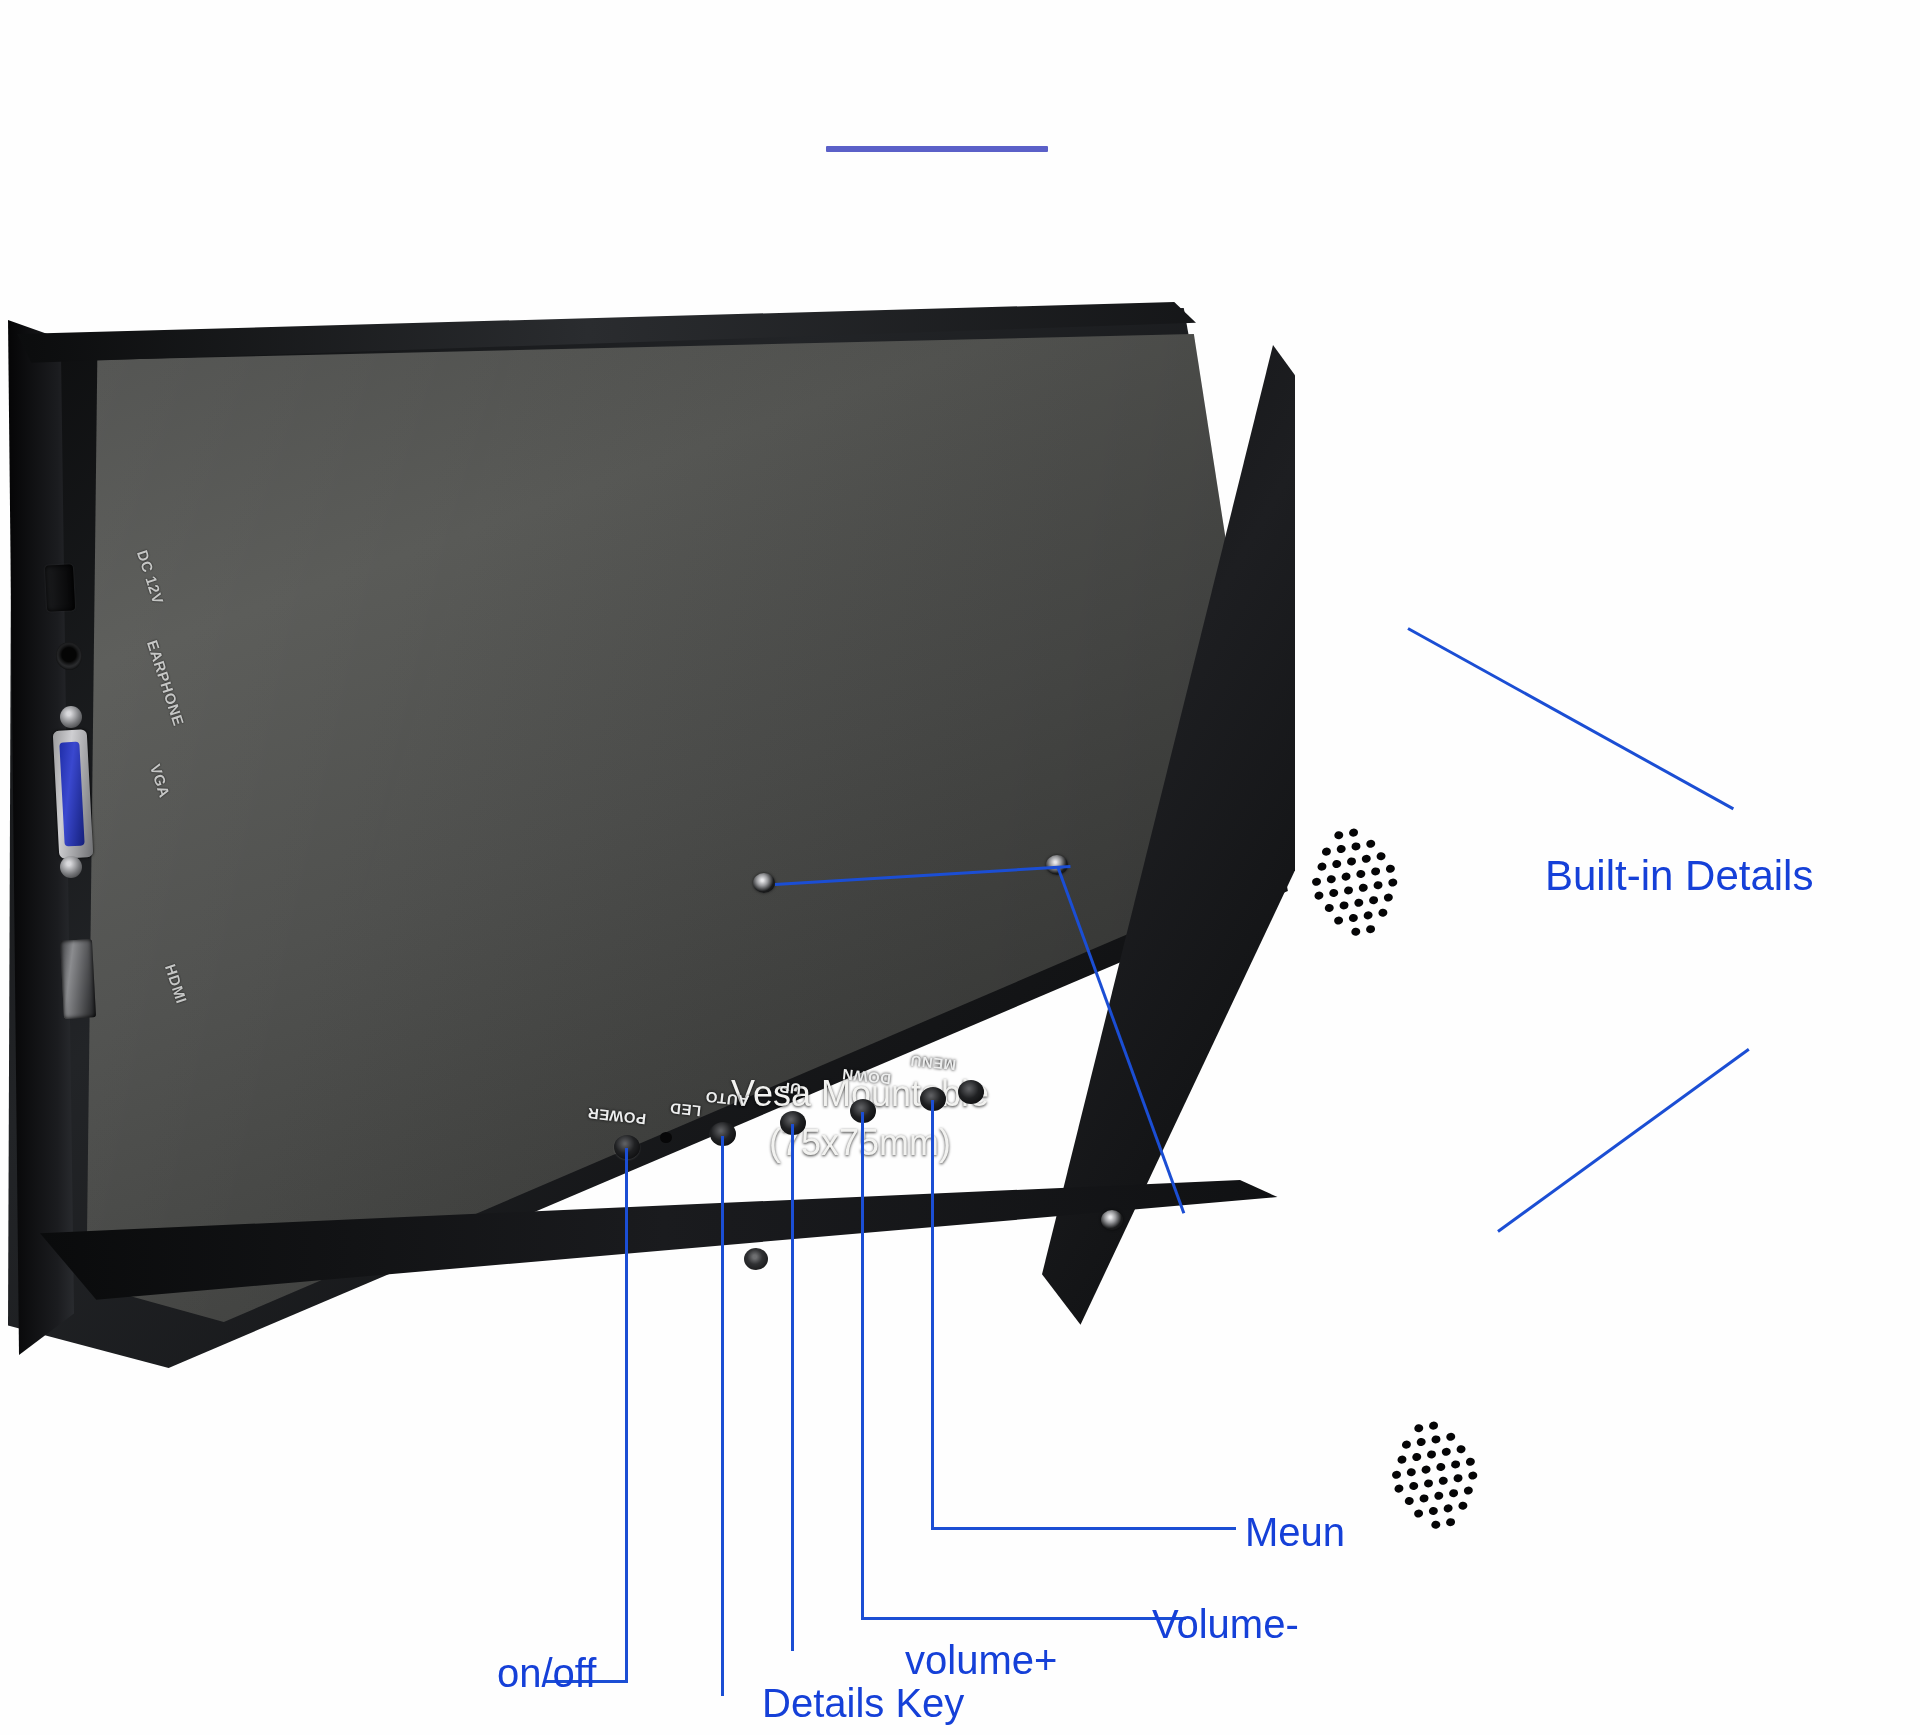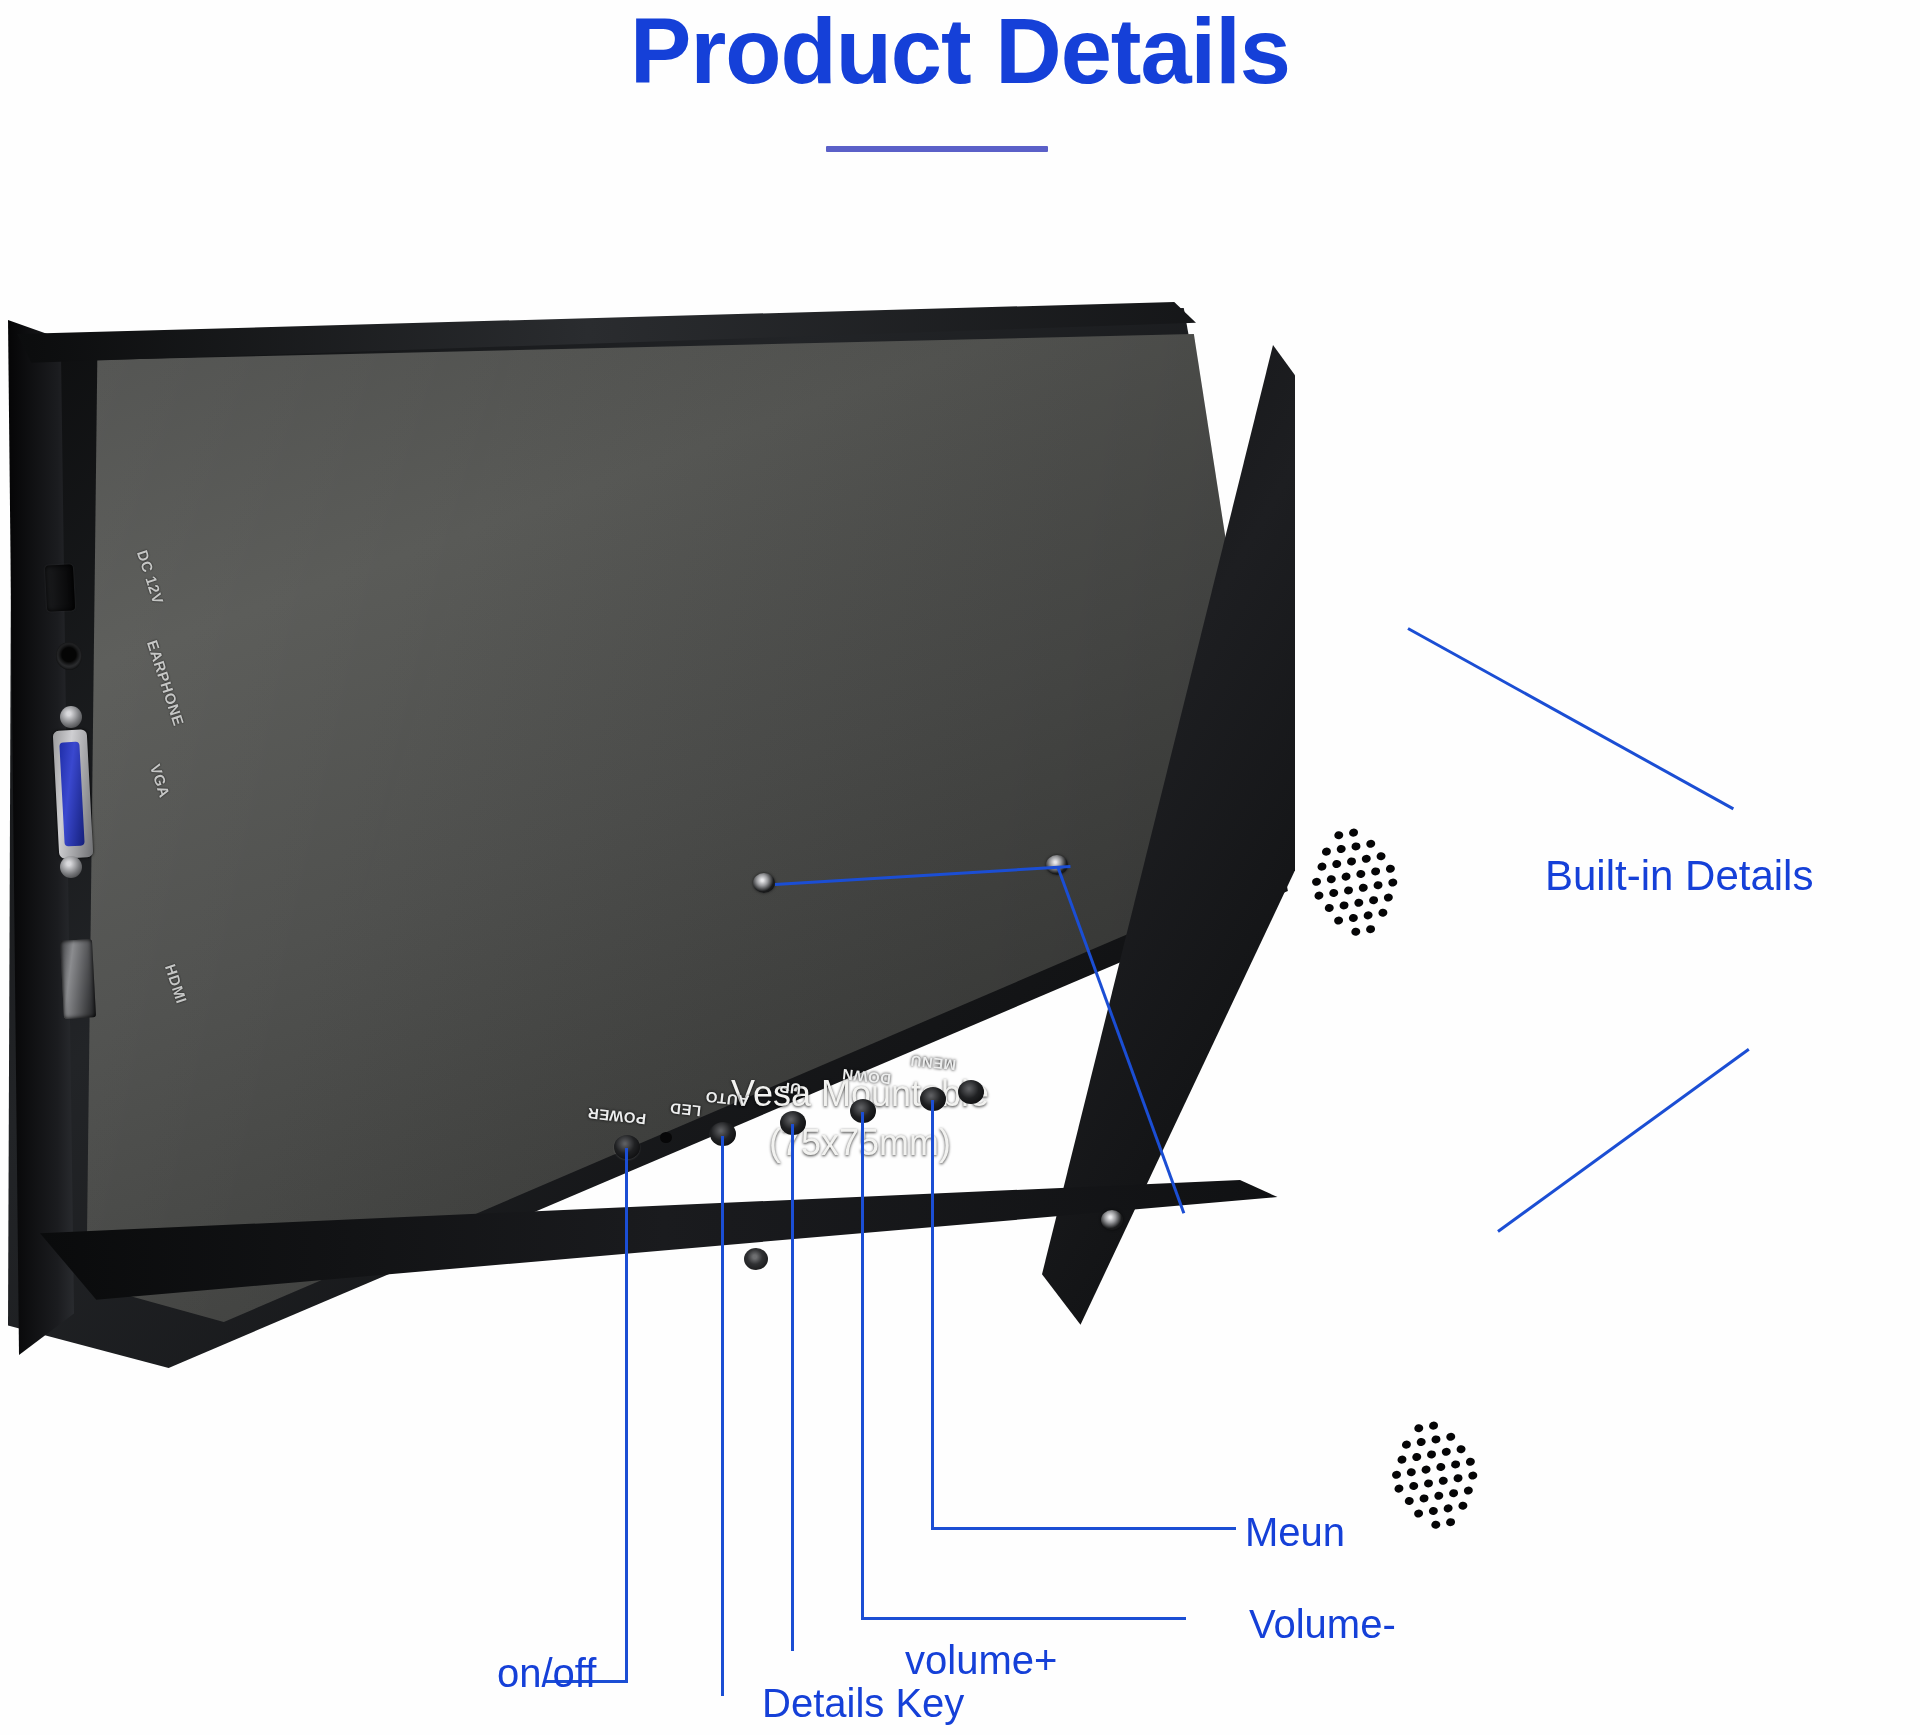--- a/index.html
+++ b/index.html
@@ -264,31 +264,30 @@
   
   .callout {
     position: absolute;
     color: #1540d8;
     font-size: 40px;
     white-space: nowrap;
     line-height: 1;
   }
   #callout-speaker { left: 1545px; top: 855px; font-size: 42px; }
   #callout-meun    { left: 1245px; top: 1512px; }
-  #callout-volminus{ left: 1249px; top: 1604px; }
+  #callout-volminus{ left: 1152px; top: 1604px; }
   #callout-volplus { left: 905px;  top: 1640px; }
   #callout-onoff   { left: 497px;  top: 1653px; }
   #callout-return  { left: 762px;  top: 1683px; }
 </style>
 </head>
 <body>
 
 <div id="page">
 
-  <div id="title">Product Details</div>
   <div id="title-underline"></div>
 
   <div id="photo">
 
     <div class="panel" id="bezel-outer"></div>
     <div class="panel" id="edge-left"></div>
     <div class="panel" id="backplate"></div>
     <div class="panel" id="backplate-sheen"></div>
     <div class="panel" id="frame-top"></div>
     <div class="panel" id="frame-right"></div>

